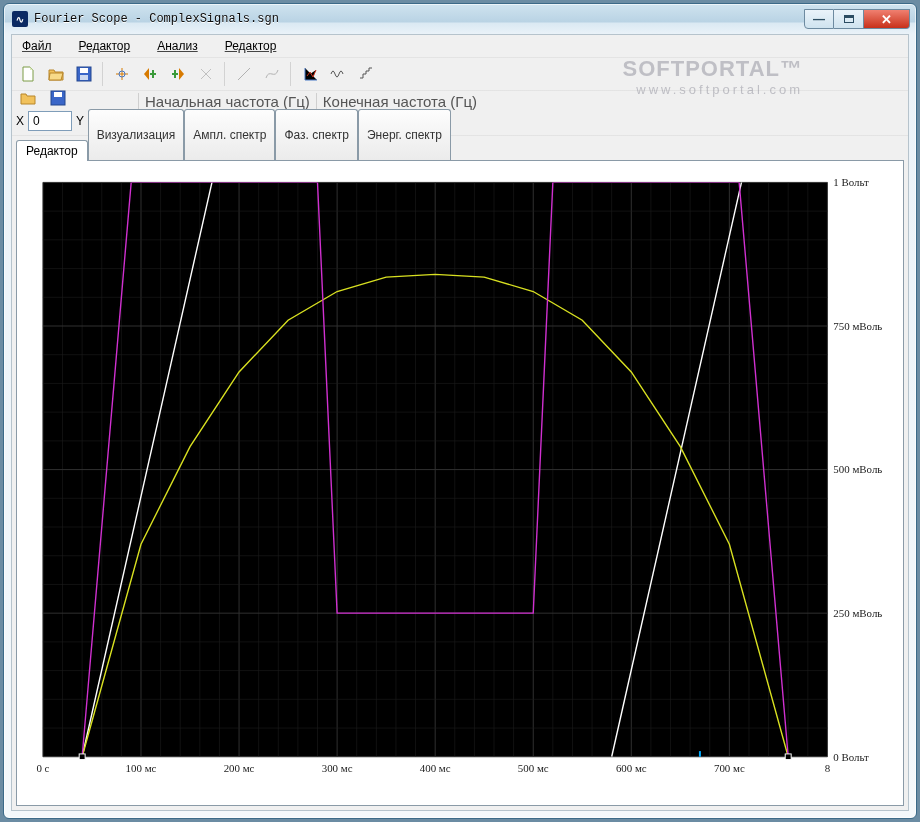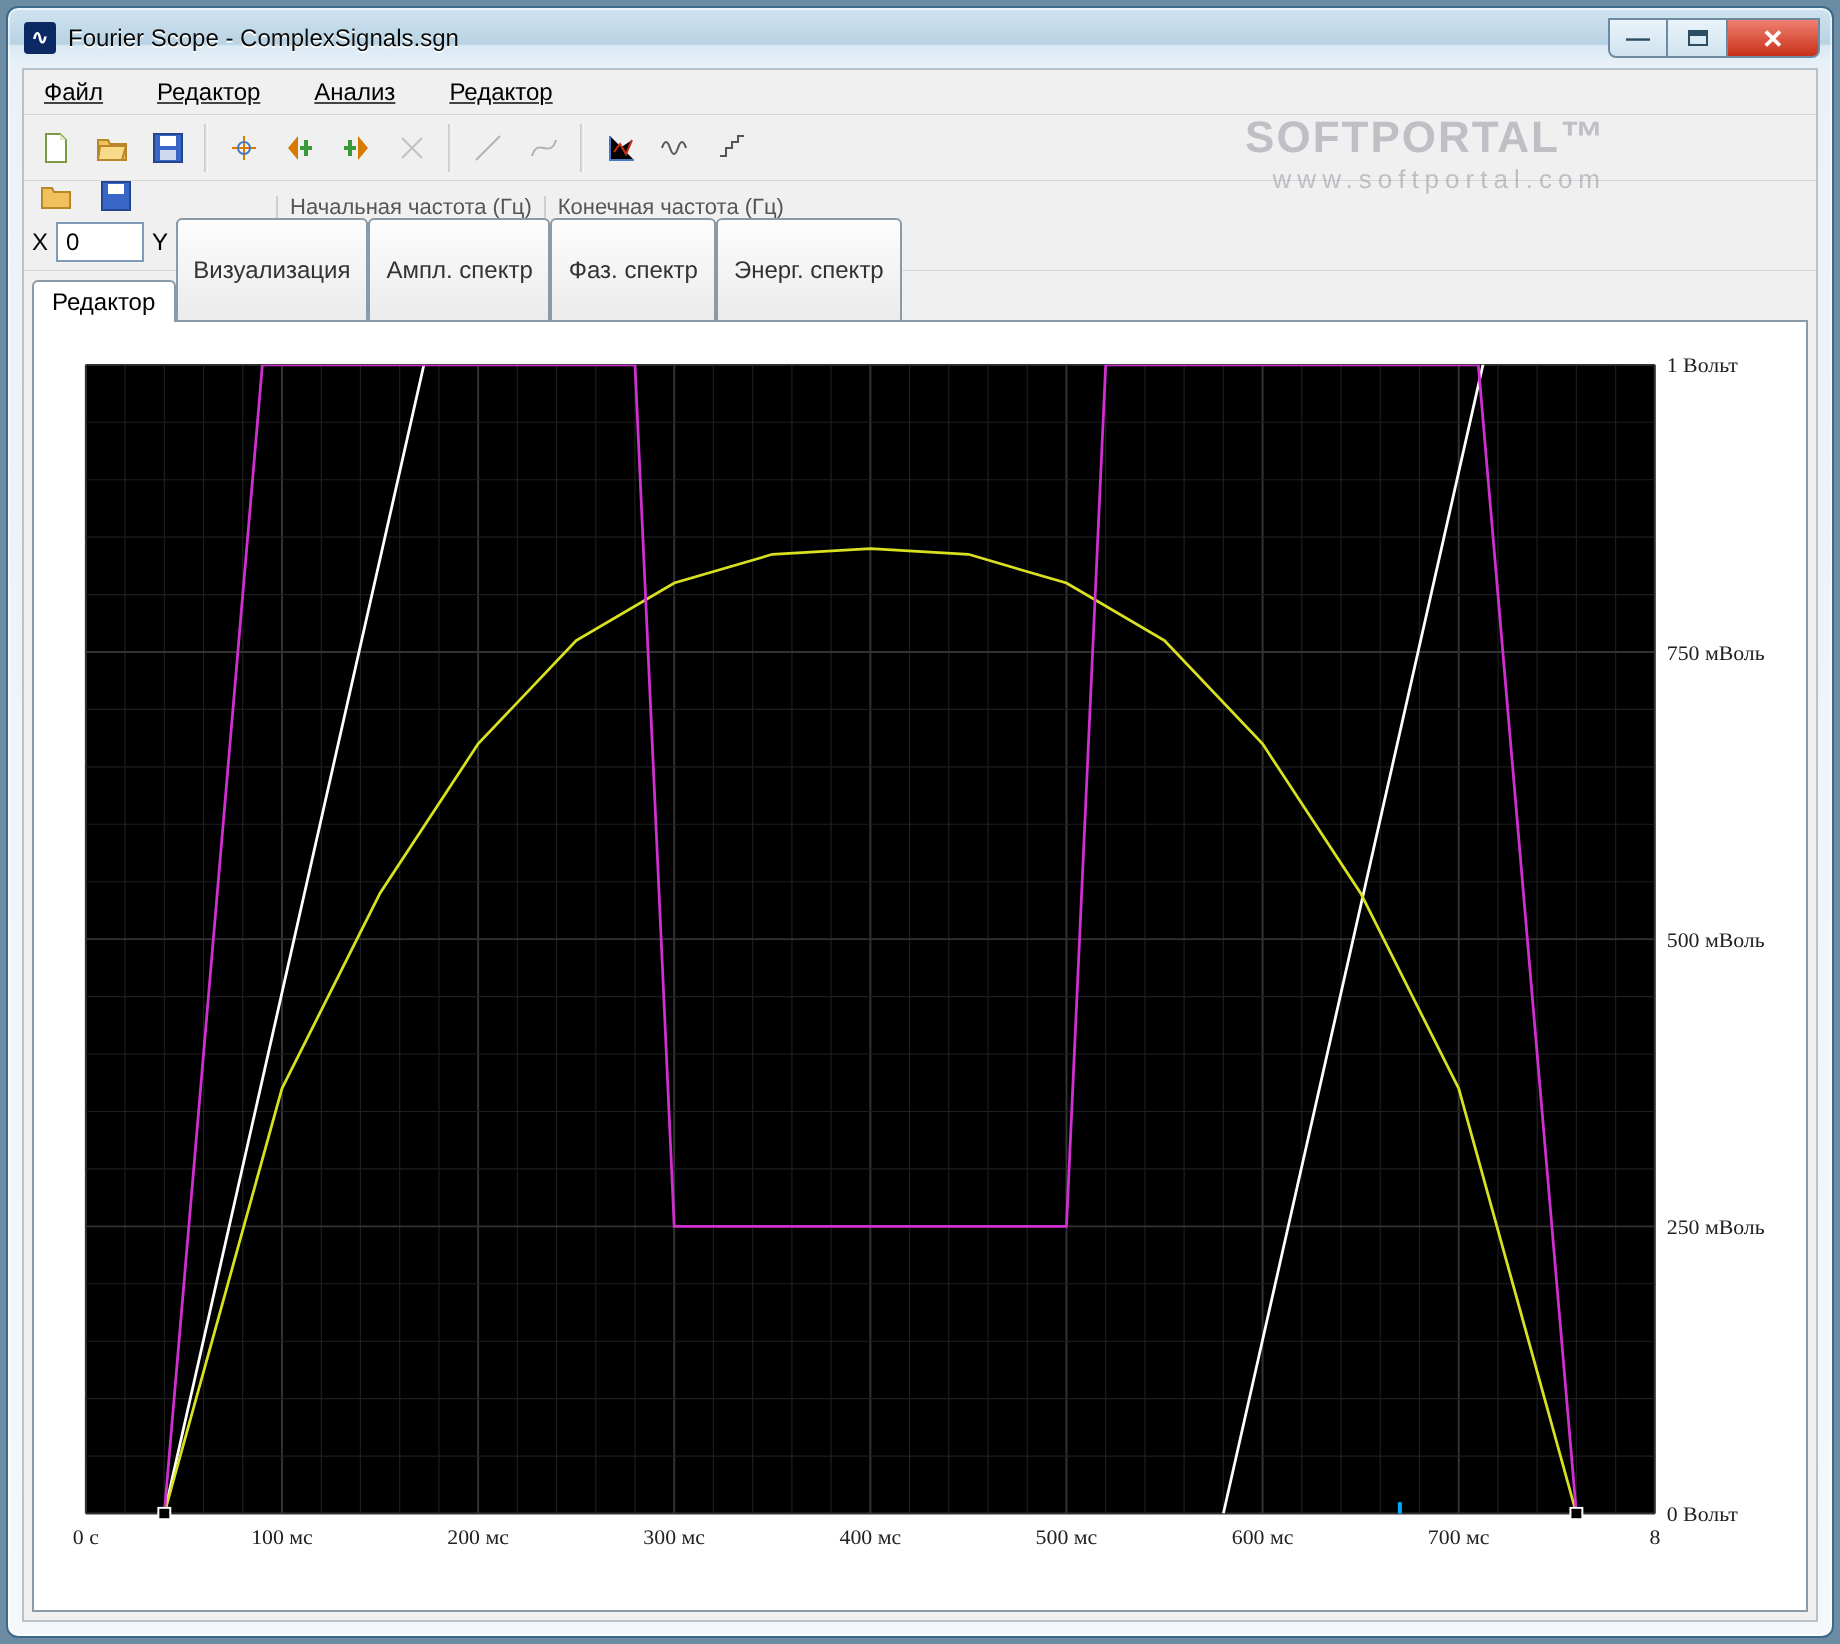--- a/index.html
+++ b/index.html
@@ -32,21 +32,21 @@
     padding: 0 6px 0 8px;
     color: #0a0a0a;
   }
   .titlebar .app-icon {
     width: 16px; height: 16px;
     background: #0b2a63;
     border-radius: 2px;
     display: flex; align-items: center; justify-content: center;
     color: #fff; font-weight: bold; font-size: 10px;
   }
-  .titlebar .title { margin-left: 6px; flex: 1; text-shadow: 0 1px 0 #fff; }
+  .titlebar .title { margin-left: 6px; flex: 1; text-shadow: 0 1px 0 #fff; font-family: Liberation Mono, monospace; }
   .win-btns { display: flex; gap: 0; }
   .win-btn {
     width: 30px; height: 20px;
     border: 1px solid #6d8aa0;
     background: linear-gradient(#eaf3fa,#cfe3ef);
     display: flex; align-items: center; justify-content: center;
     color: #2c4c62;
     font-weight: bold;
   }
   .win-btn.min  { border-radius: 0 0 0 4px; }
@@ -145,21 +145,21 @@
     font-family: inherit;
     font-size: 12px;
   }
   .coord-group input { width: 44px; }
 
   .freq-group {
     display:flex; flex-direction:column; gap:1px;
     border-left: 1px solid #cfcfcf;
     padding-left: 6px;
   }
-  .freq-group label { font-size: 11px; color:#555; }
+  .freq-group label { font-size: 15px; color:#555; }
   .freq-group input { width: 118px; }
 
   
   .tabstrip {
     display: flex;
     align-items: flex-end;
     gap: 0;
     padding: 4px 4px 0 4px;
     height: 24px;
     flex: 0 0 24px;

